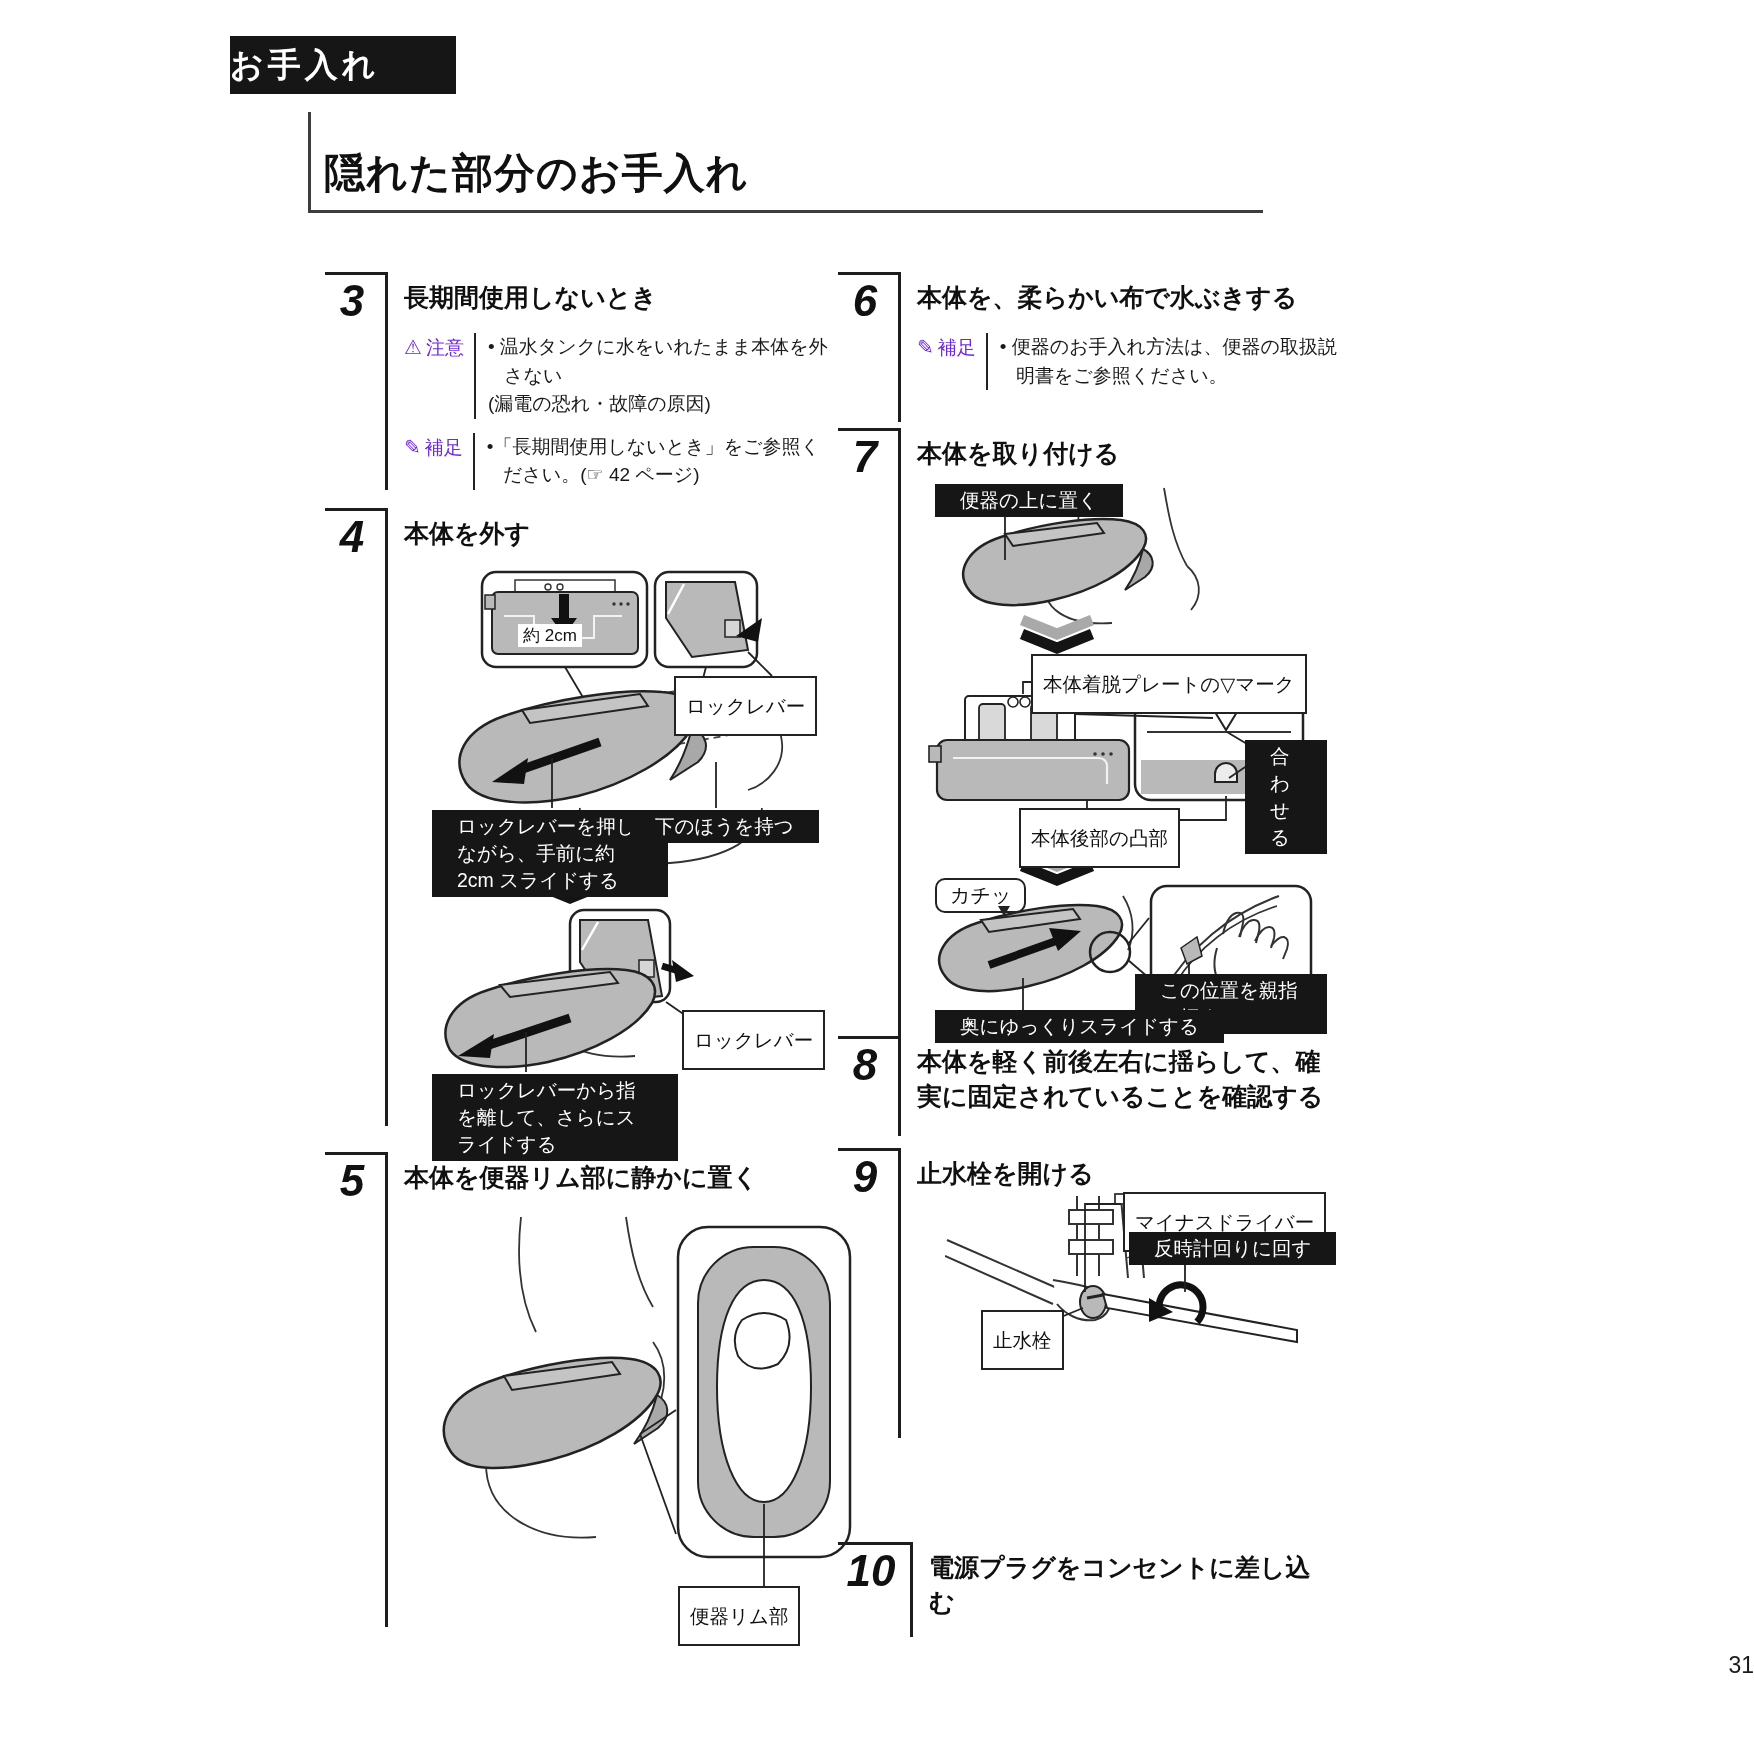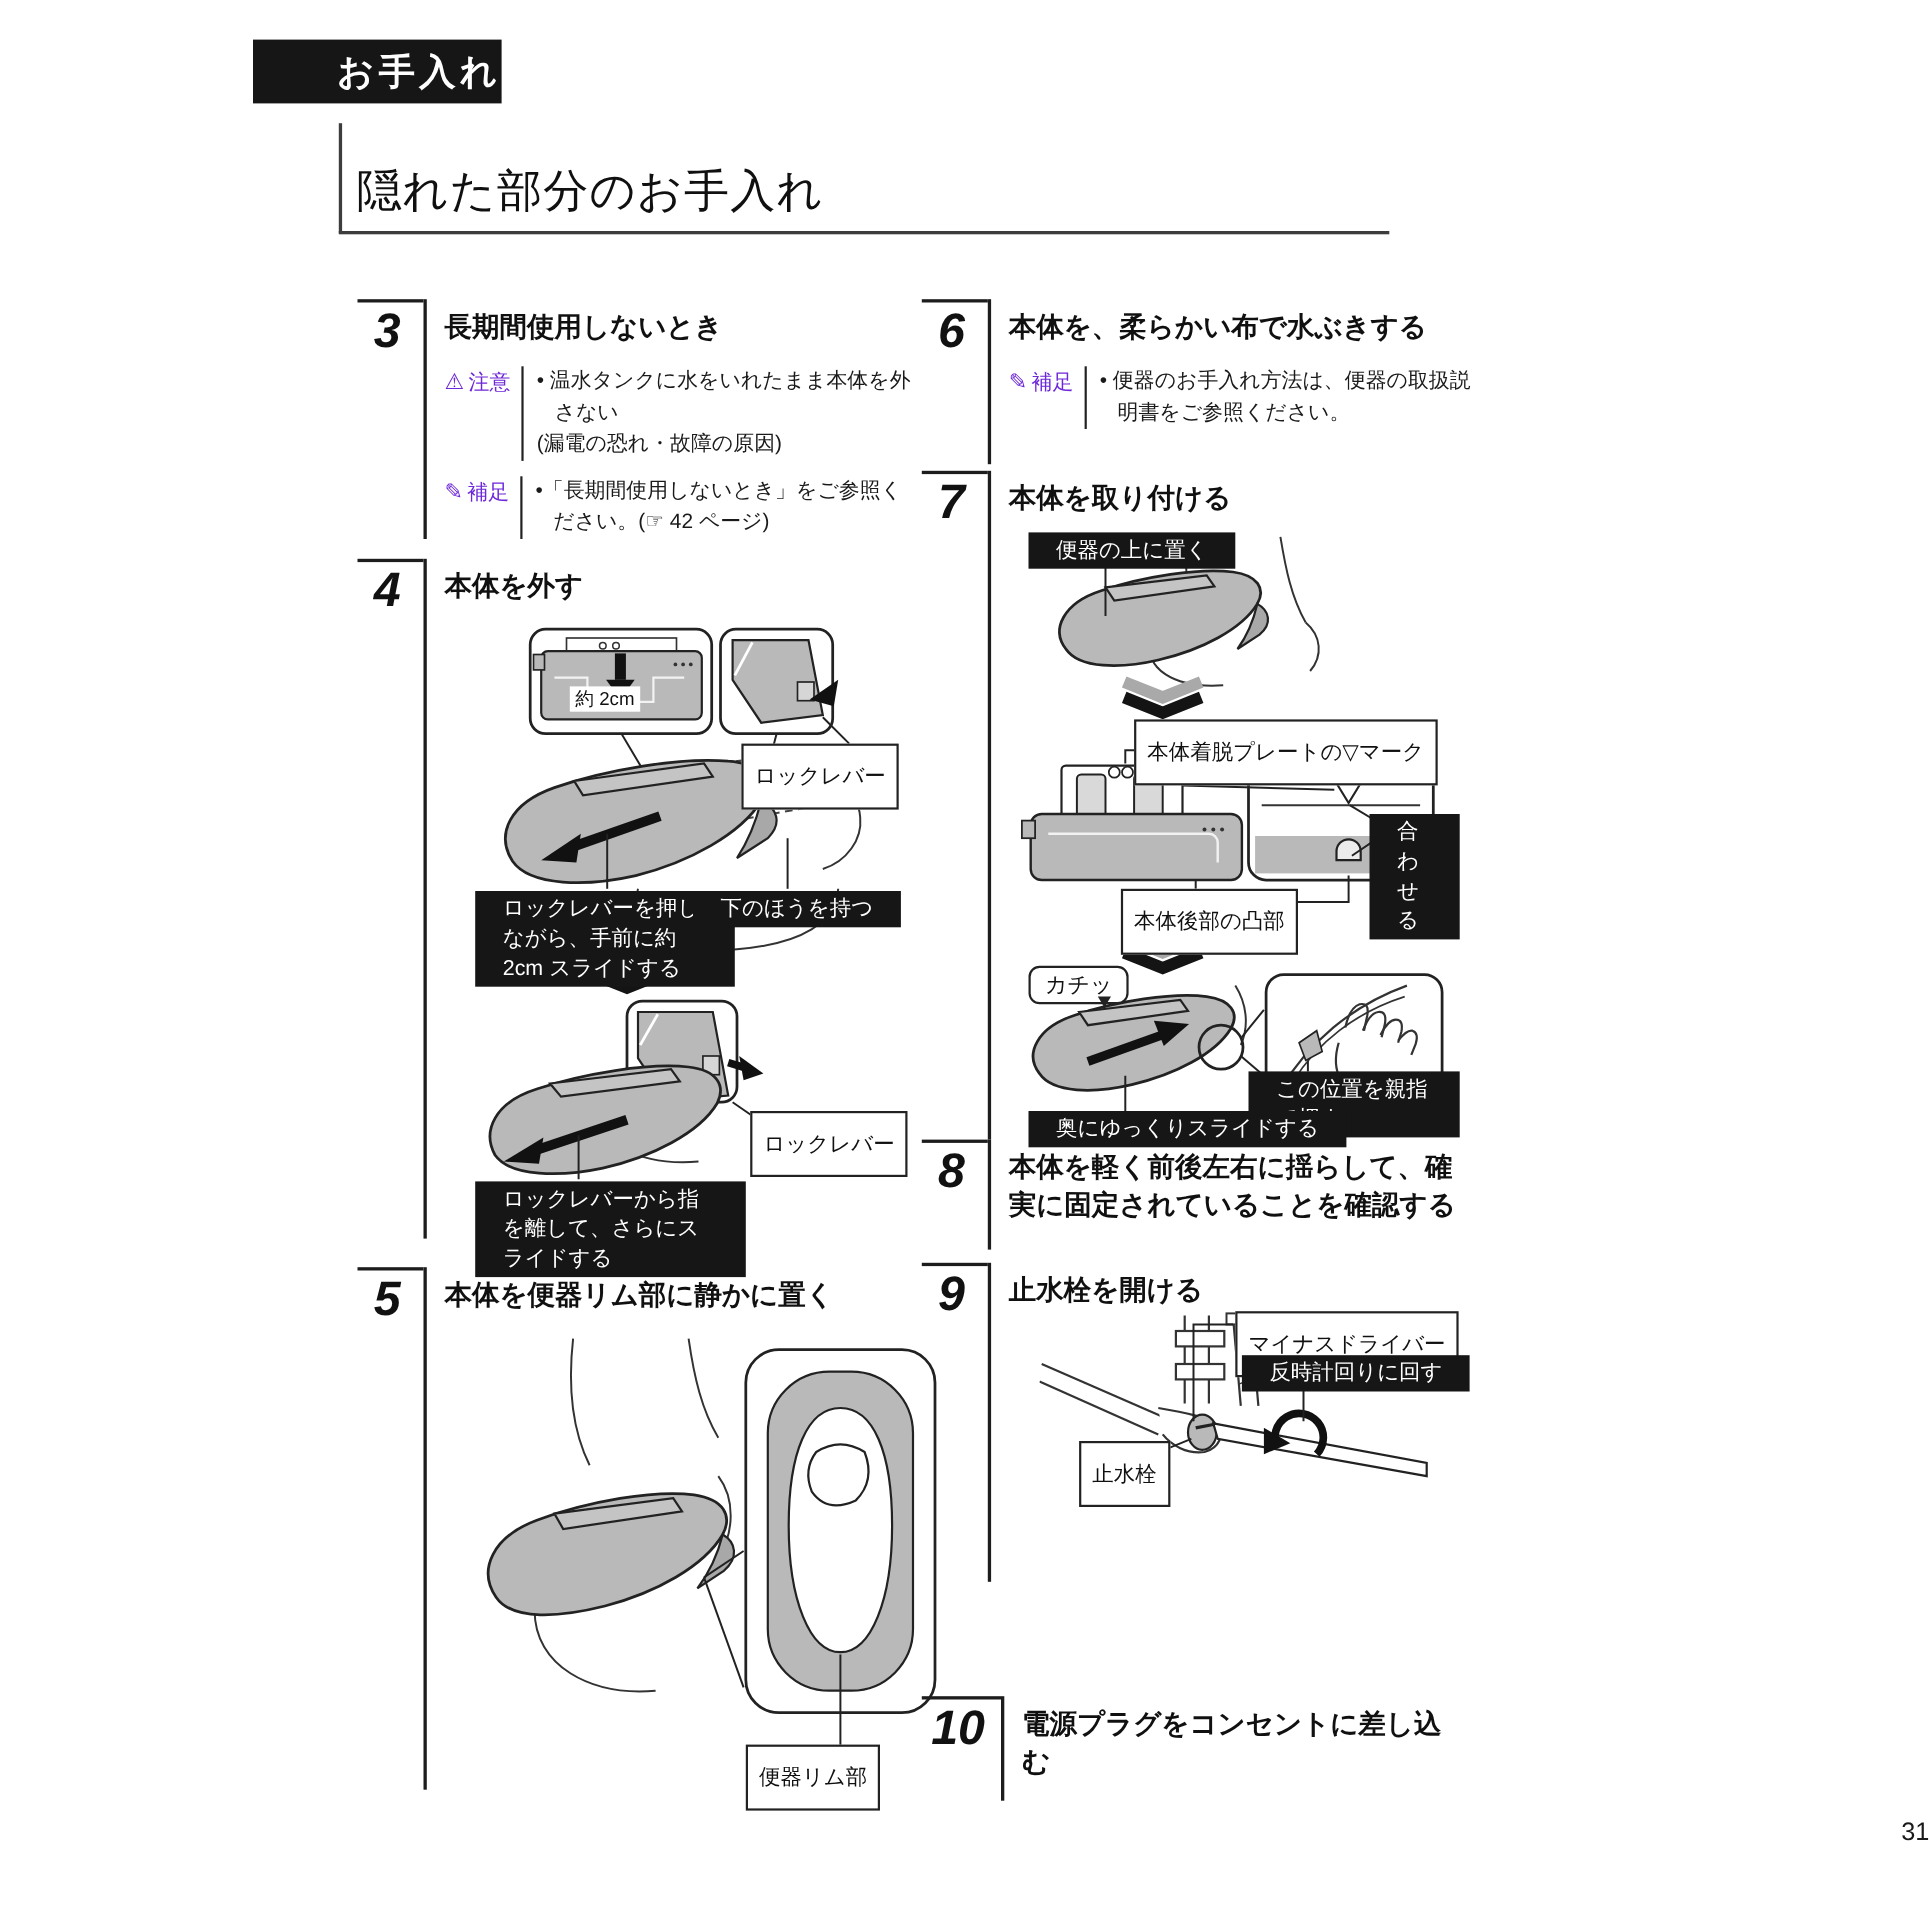--- a/index.html
+++ b/index.html
@@ -1,24 +1,24 @@
 <!DOCTYPE html>
 <html><head>
 <meta charset="utf-8">
 <style>
   html,body{margin:0;padding:0;background:#fff;}
   .page{position:relative;width:1754px;height:1754px;background:#fff;overflow:hidden;
         font-family:"Liberation Sans","DejaVu Sans",sans-serif;color:#111;}
 
   
   .tab{position:absolute;left:230px;top:36px;width:226px;height:58px;background:#161616;
-       color:#fff;display:flex;align-items:center;justify-content:flex-end;
+       color:#fff;display:flex;align-items:center;justify-content:flex-start;
        font-size:33px;font-weight:bold;letter-spacing:4px;}
   .title-vrule{position:absolute;left:308px;top:112px;width:3px;height:100px;background:#3d3d3d;}
-  .page-title{position:absolute;left:324px;top:146px;font-size:41px;font-weight:400;
+  .page-title{position:absolute;left:324px;top:146px;font-size:41px;font-weight:700;
               letter-spacing:1px;color:#101010;}
   .title-hrule{position:absolute;left:308px;top:210px;width:955px;height:3px;background:#3d3d3d;}
 
   
   .step{position:absolute;display:flex;align-items:stretch;}
   .snum{flex:0 0 auto;width:50px;border-top:3px solid #1d1d1d;font-style:italic;font-weight:bold;
         font-size:44px;line-height:1;padding:4px 8px 0 2px;text-align:center;height:56px;}
   .sbody{flex:1;border-left:3px solid #1d1d1d;padding:8px 0 0 16px;position:relative;}
   .stitle{font-size:25px;font-weight:bold;line-height:1.4;color:#101010;}
 

